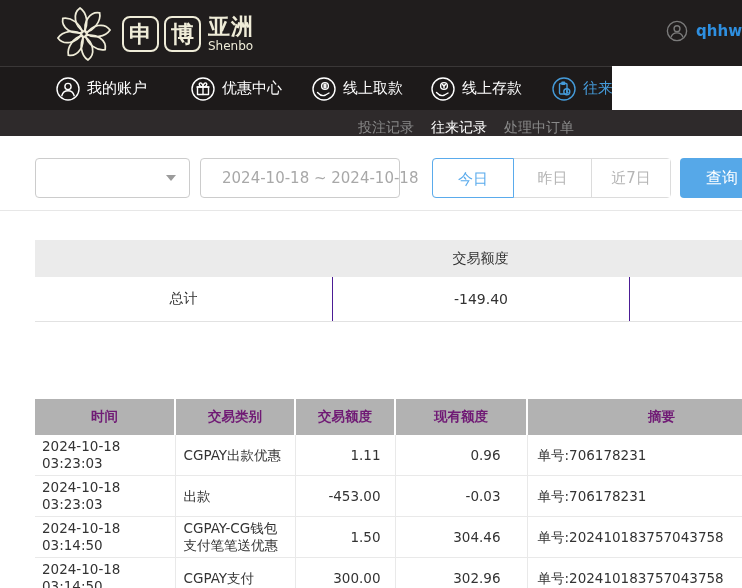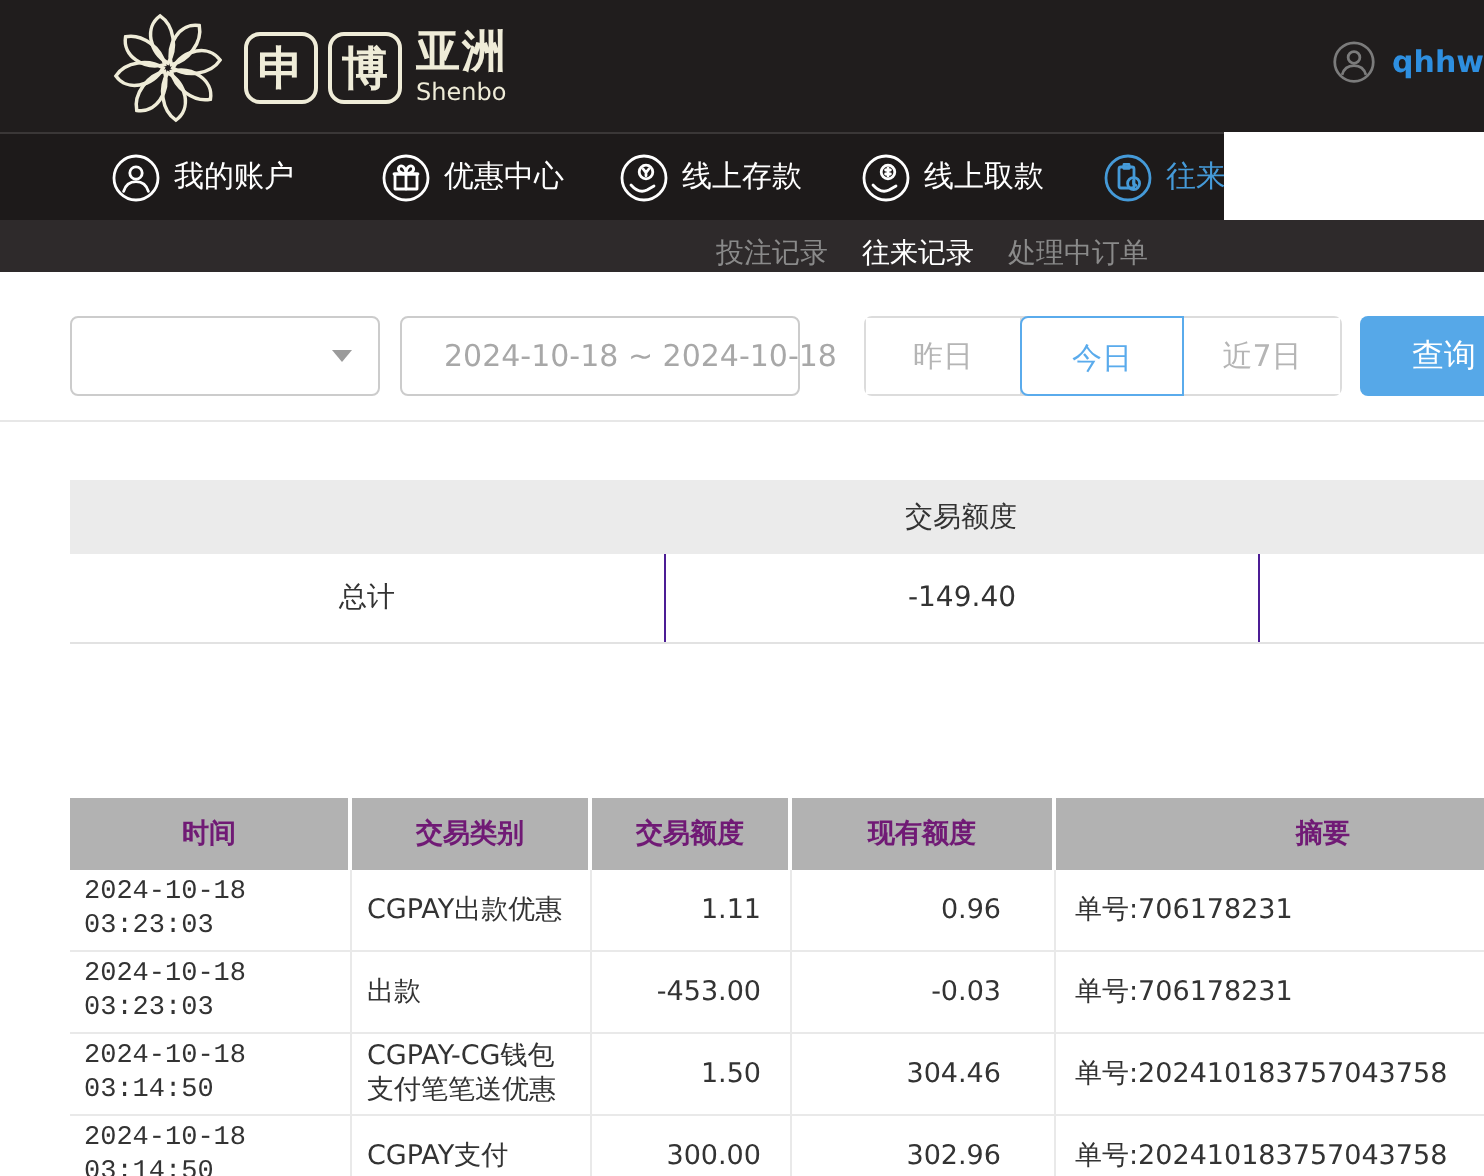--- a/index.html
+++ b/index.html
@@ -69,21 +69,21 @@
   .txn-table { left:35px; top:399px; width:760px; border-collapse:collapse; table-layout:fixed; }
   .txn-table th { height:36px; background:#b2b2b2; color:#701a75; font-size:13.5px;
     font-weight:bold; border-right:2px solid #fff; }
   .txn-table th:last-child { border-right:none; }
   .txn-table td { height:38px; font-size:13.5px; color:#333; background:#fff;
     border-bottom:1px solid #e9e9e9; border-right:1px solid #e9e9e9; padding:3px 0;
     line-height:17px; }
   .txn-table td:last-child { border-right:none; }
   .col-time  { width:140px; } .col-type { width:120px; } .col-amt { width:100px; }
   .col-bal   { width:132px; } .col-sum  { width:268px; }
-  td.c-time { text-align:left; padding-left:7px;font-family:Liberation Mono, monospace; }
+  td.c-time { text-align:left; padding-left:7px; }
   td.c-type { text-align:left; padding-left:8px; padding-right:8px; }
   td.c-amt  { text-align:right; padding-right:14px; }
   td.c-bal  { text-align:right; padding-right:26px; }
   td.c-sum  { text-align:left; padding-left:10px; white-space:nowrap; }
 </style>
 </head>
 <body>
 
 <div id="stage">
 
@@ -132,37 +132,37 @@
       <div class="nav-item" style="margin-left: 44px;">
       <svg width="24" height="24" viewBox="0 0 24 24">
           <circle cx="12" cy="12" r="11" fill="none" stroke="#ffffff" stroke-width="1.4" stroke-linecap="round" stroke-linejoin="round"></circle>
           <rect x="6.5" y="10" width="11" height="7.5" fill="none" stroke="#ffffff" stroke-width="1.4" stroke-linecap="round" stroke-linejoin="round"></rect>
           <line x1="6" y1="10" x2="18" y2="10" fill="none" stroke="#ffffff" stroke-width="1.4" stroke-linecap="round" stroke-linejoin="round"></line>
           <line x1="12" y1="10" x2="12" y2="17.5" fill="none" stroke="#ffffff" stroke-width="1.4" stroke-linecap="round" stroke-linejoin="round"></line>
           <path d="M12,9.8 C9,9.8 7.5,8 8.5,6.5 C9.5,5 12,6.5 12,9.8 C12,6.5 14.5,5 15.5,6.5 C16.5,8 15,9.8 12,9.8" fill="none" stroke="#ffffff" stroke-width="1.4" stroke-linecap="round" stroke-linejoin="round"></path>
         </svg>
       <span class="nav-label">优惠中心</span>
     </div>
+      <div class="nav-item" style="margin-left: 30px;">
+      <svg width="24" height="24" viewBox="0 0 24 24">
+          <circle cx="12" cy="12" r="11" fill="none" stroke="#ffffff" stroke-width="1.4" stroke-linecap="round" stroke-linejoin="round"></circle>
+          <circle cx="13" cy="9" r="3.4" fill="none" stroke="#ffffff" stroke-width="1.4" stroke-linecap="round" stroke-linejoin="round"></circle>
+          <path d="M13,7 v4 M11.8,8 h2.4 M11.8,10 h2.4" fill="none" stroke="#ffffff" stroke-width="1.4" stroke-linecap="round" stroke-linejoin="round"></path>
+          <path d="M5.5,15.5 q4,4.5 8,2.5 l3.5,-2" fill="none" stroke="#ffffff" stroke-width="1.4" stroke-linecap="round" stroke-linejoin="round"></path>
+        </svg>
+      <span class="nav-label">线上取款</span>
+    </div>
       <div class="nav-item" style="margin-left: 28px;">
       <svg width="24" height="24" viewBox="0 0 24 24">
           <circle cx="12" cy="12" r="11" fill="none" stroke="#ffffff" stroke-width="1.4" stroke-linecap="round" stroke-linejoin="round"></circle>
           <circle cx="13" cy="9" r="3.4" fill="none" stroke="#ffffff" stroke-width="1.4" stroke-linecap="round" stroke-linejoin="round"></circle>
           <path d="M11.6,7.5 l1.4,1.8 l1.4,-1.8 M13,9.3 v1.6" fill="none" stroke="#ffffff" stroke-width="1.4" stroke-linecap="round" stroke-linejoin="round"></path>
           <path d="M5.5,15.5 q4,4.5 8,2.5 l3.5,-2" fill="none" stroke="#ffffff" stroke-width="1.4" stroke-linecap="round" stroke-linejoin="round"></path>
         </svg>
       <span class="nav-label">线上存款</span>
-    </div>
-      <div class="nav-item" style="margin-left: 30px;">
-      <svg width="24" height="24" viewBox="0 0 24 24">
-          <circle cx="12" cy="12" r="11" fill="none" stroke="#ffffff" stroke-width="1.4" stroke-linecap="round" stroke-linejoin="round"></circle>
-          <circle cx="13" cy="9" r="3.4" fill="none" stroke="#ffffff" stroke-width="1.4" stroke-linecap="round" stroke-linejoin="round"></circle>
-          <path d="M13,7 v4 M11.8,8 h2.4 M11.8,10 h2.4" fill="none" stroke="#ffffff" stroke-width="1.4" stroke-linecap="round" stroke-linejoin="round"></path>
-          <path d="M5.5,15.5 q4,4.5 8,2.5 l3.5,-2" fill="none" stroke="#ffffff" stroke-width="1.4" stroke-linecap="round" stroke-linejoin="round"></path>
-        </svg>
-      <span class="nav-label">线上取款</span>
     </div>
       <div class="nav-item active" style="margin-left: 30px;">
       <svg width="24" height="24" viewBox="0 0 24 24">
           <circle cx="12" cy="12" r="11" fill="none" stroke="#459ad8" stroke-width="1.4" stroke-linecap="round" stroke-linejoin="round"></circle>
           <rect x="7.5" y="6.5" width="7.5" height="10.5" rx="1" fill="none" stroke="#459ad8" stroke-width="1.4" stroke-linecap="round" stroke-linejoin="round"></rect>
           <line x1="9.5" y1="6.5" x2="13" y2="6.5" fill="none" stroke="#459ad8" stroke-width="1.4" stroke-linecap="round" stroke-linejoin="round"></line>
           <rect x="10" y="5.2" width="2.5" height="2" fill="none" stroke="#459ad8" stroke-width="1.4" stroke-linecap="round" stroke-linejoin="round"></rect>
           <circle cx="14.8" cy="14.8" r="3" fill="none" stroke="#459ad8" stroke-width="1.4" stroke-linecap="round" stroke-linejoin="round"></circle>
           <path d="M14.8,13.4 v1.5 l1.2,0.8" fill="none" stroke="#459ad8" stroke-width="1.4" stroke-linecap="round" stroke-linejoin="round"></path>
         </svg>
@@ -194,22 +194,22 @@
       <line x1="2" y1="8.5" x2="18" y2="8.5" stroke="#bdbdbd" stroke-width="1.6"></line>
       <line x1="6" y1="1.5" x2="6" y2="5" stroke="#bdbdbd" stroke-width="1.6"></line>
       <line x1="14" y1="1.5" x2="14" y2="5" stroke="#bdbdbd" stroke-width="1.6"></line>
       <line x1="5" y1="12" x2="15" y2="12" stroke="#bdbdbd" stroke-width="1.4"></line>
       <line x1="5" y1="15" x2="11" y2="15" stroke="#bdbdbd" stroke-width="1.4"></line>
     </svg>
     <span>2024-10-18 ~ 2024-10-18</span>
   </div>
 
   <div class="abs btn-group" id="btn-group">
+      <div class="qbtn active" style="width: 82px;">今日</div>
       <div class="qbtn" style="width: 78px;">昨日</div>
-      <div class="qbtn active" style="width: 82px;">今日</div>
       <div class="qbtn" style="width: 78px;">近7日</div>
     </div>
 
   <button class="abs search-btn">查询</button>
 
   <div class="abs rule"></div>
 
   <div class="abs sum-table">
     <div class="sum-head">
       <div class="cell"></div>

